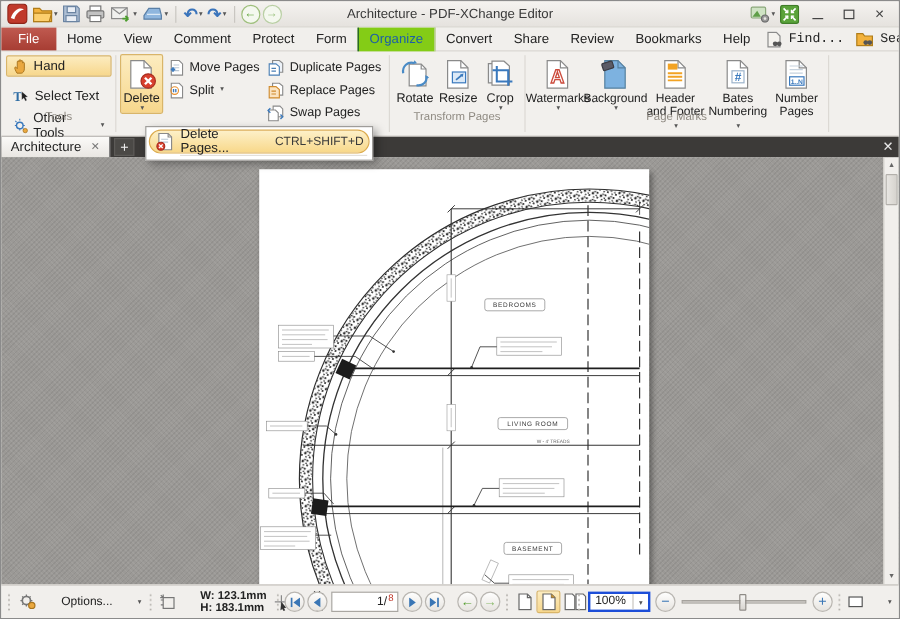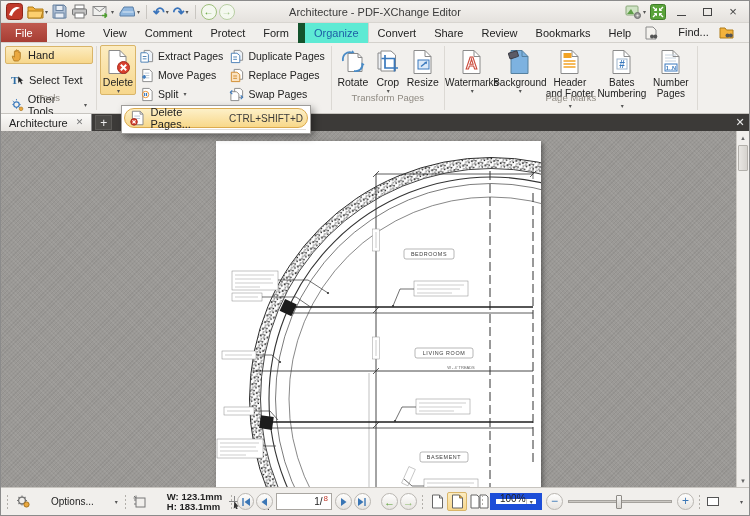--- a/index.html
+++ b/index.html
@@ -19,23 +19,23 @@
   .max-glyph { width:9px; height:8px; border:1px solid #444; display:block; }
   .close-glyph { font-size:13px; line-height:1; color:#444; }
   .circle-nav { width:16px; height:16px; border-radius:50%; border:1px solid #9ebf7c; background:#f4f8ef; color:#57a02f; font-size:10px; display:flex; align-items:center; justify-content:center; margin:0 1px; }
   .circle-nav.dim { border-color:#b9cfa4; color:#9bc27e; }
   .blue-arrow { color:#3a74bb; font-size:14px; line-height:1; font-weight:bold; }
 
   
   .menubar { position:absolute; top:22px; left:0; right:0; height:20px; background:#f1efec; display:flex; align-items:stretch; border-bottom:1px solid #d4d1cc; }
   .menu-tab { display:flex; align-items:center; padding:0 9px; color:#222; cursor:default; }
   .menu-tab.file { background:linear-gradient(#c05a50,#a73d33); color:#fff; padding:0 14px; }
-  .menu-tab.active { background:#5eead4; color:#1d5fa6; border-left:7px solid #14532d; border-right:1px solid #d4d1cc; margin-bottom:-1px; }
+  .menu-tab.active { background:#84cc16; color:#1d5fa6; border-left:1px solid #14532d; border-right:1px solid #d4d1cc; margin-bottom:-1px; }
   .menu-right { margin-left:auto; display:flex; align-items:center; gap:2px; padding-right:4px; }
-  .mr-btn { display:flex; align-items:flex-start; gap:20px; padding:1px 4px; }
+  .mr-btn { display:flex; align-items:center; gap:5px; padding:1px 4px;font-family:Liberation Mono, monospace; }
 
   
   .ribbon { position:absolute; top:42px; left:0; right:0; height:71px; background:#f2f0ed; border-bottom:1px solid #c7c4bf; display:flex; align-items:stretch; padding:1px 2px 0 2px; }
   .rgroup { position:relative; display:flex; align-items:flex-start; padding:1px 2px 12px 2px; }
   .rgroup-label { position:absolute; bottom:10px; left:0; right:0; text-align:center; font-size:9.5px; color:#8f8a82; }
   .rsep { width:1px; background:#dcd9d4; margin:2px 1px 3px 1px; }
   .tools-col { display:flex; flex-direction:column; gap:7px; padding-top:1px; }
   .tool-row { display:flex; align-items:center; gap:4px; height:18px; padding:0 5px; border:1px solid transparent; border-radius:2px; }
   .tool-row.hl { background:linear-gradient(#fcecc0,#f7d78c); border-color:#d9b569; }
   .bigbtn { width:44px; display:flex; flex-direction:column; align-items:center; padding-top:3px; border:1px solid transparent; border-radius:2px; line-height:11px; text-align:center; }
@@ -78,21 +78,21 @@
   .sb-right { position:absolute; right:3px; top:0; bottom:0; display:flex; align-items:center; }
   .grip { width:3px; height:16px; margin:0 3px; background-image:radial-gradient(circle,#b2afaa 34%,transparent 36%); background-size:3px 4px; background-repeat:repeat-y; }
   .sb-group { display:flex; align-items:center; gap:20px; padding:0 3px; }
   .wh-lines { display:flex; flex-direction:column; line-height:10px; font-weight:bold; font-size:9.5px; }
   .xy-lines { display:flex; flex-direction:column; line-height:10px; font-size:9.5px; }
   .nav-btn { width:17px; height:17px; border-radius:50%; border:1px solid #b9b6b1; background:linear-gradient(#fefefd,#e7e4e0); display:flex; align-items:center; justify-content:center; margin:0 1px; }
   .page-field { width:56px; height:17px; border:1px solid #a9a6a1; background:#fff; display:flex; align-items:center; justify-content:flex-end; padding-right:3px; margin:0 2px; }
   .pg-total { color:#c0392b; font-size:8px; position:relative; top:-3px; margin-left:1px; }
   .layout-btn { width:20px; height:19px; display:flex; align-items:center; justify-content:center; border:1px solid transparent; border-radius:2px; }
   .layout-btn.hl { background:linear-gradient(#fcecc0,#f7d78c); border-color:#d9b569; }
-  .zoom-select { width:52px; height:17px; border:6px solid #1d4ed8; background:#fff; display:flex; align-items:flex-end; margin:0 3px; }
+  .zoom-select { width:52px; height:17px; border:2px solid #1d4ed8; background:#fff; display:flex; align-items:flex-start; margin:0 3px; }
   .zoom-select .zv { flex:1; padding-left:4px; }
   .zoom-select .zc { width:13px; border-left:1px solid #c9c6c1; display:flex; align-items:center; justify-content:center; font-size:6px; color:#555; height:100%; }
   .slider-track { width:104px; height:3px; background:linear-gradient(#b8b5b0,#dedbd6); border:1px solid #a5a29d; position:relative; margin:0 4px; }
   .slider-thumb { position:absolute; left:47px; top:-6px; width:6px; height:14px; background:linear-gradient(#f6f5f3,#d8d5d0); border:1px solid #8e8b86; border-radius:1px; }
   .fit-glyph { width:12px; height:9px; border:1px solid #555; background:#fff; display:block; }
   svg { display:block; }
 </style>
 </head>
 <body>
 
@@ -258,28 +258,20 @@
             <path d="M15 1.5v6h6" fill="none" stroke="#8a8a8a"></path>
             <circle cx="18.5" cy="18.5" r="6" fill="#d8402f" stroke="#a82c1e"></circle>
             <path d="M15.8 15.8l5.4 5.4M21.2 15.8l-5.4 5.4" stroke="#fff" stroke-width="2"></path>
           </svg>
         <span class="lbl">Delete</span>
         <span class="caret">▾</span>
       </div>
       <div class="ops-col">
         <div class="ops-item">
           <svg width="15" height="15" viewBox="0 0 16 16">
-              <path d="M5.5 1.5h6l3 3v9h-9z" fill="#eef3f9" stroke="#8a8a8a"></path>
-              <path d="M2 4h6l2 2v8H2z" fill="#fff" stroke="#4a7fb5"></path>
-              <path d="M4 8h4M4 10.5h4" stroke="#4a7fb5"></path>
-            </svg>
-          <span>Extract Pages</span>
-        </div>
-        <div class="ops-item">
-          <svg width="15" height="15" viewBox="0 0 16 16">
               <path d="M4 1.5h7l3 3v10H4z" fill="#fff" stroke="#8a8a8a"></path>
               <path d="M6 5.5h5M6 8h5M6 10.5h5" stroke="#b9c6d4"></path>
               <path d="M3.5 9.5h4M5.5 7.5v4" stroke="#3a79bd" stroke-width="1.6"></path>
             </svg>
           <span>Move Pages</span>
         </div>
         <div class="ops-item">
           <svg width="15" height="15" viewBox="0 0 16 16">
               <path d="M4 1.5h7l3 3v10H4z" fill="#fff" stroke="#8a8a8a"></path>
               <circle cx="7" cy="8" r="3.4" fill="none" stroke="#e78f2e"></circle>
@@ -325,39 +317,39 @@
         <svg width="26" height="26" viewBox="0 0 26 26">
             <path d="M8 4.5h10l4 4v14H8z" fill="#fff" stroke="#8a8a8a"></path>
             <path d="M18 4.5v4h4" fill="none" stroke="#8a8a8a"></path>
             <path d="M3 12 C2 6,7 2,12 3.5" fill="none" stroke="#4a8bc6" stroke-width="1.8"></path>
             <path d="M12.5 1.2l2 2.6-3.6.8z" fill="#4a8bc6"></path>
             <path d="M14 22 C19 23,23 19.5,22.5 14.5" fill="none" stroke="#4a8bc6" stroke-width="1.8"></path>
             <path d="M24.6 15.5l-2.8 1.6-.4-3.6z" fill="#4a8bc6"></path>
           </svg>
         <span class="lbl">Rotate</span>
       </div>
-      <div class="bigbtn" style="width:34px;">
-        <svg width="26" height="26" viewBox="0 0 26 26">
-            <path d="M3 4h9l4 3.5V20H3z" fill="#eef1f5" stroke="#8a8a8a"></path>
-            <path d="M6 2h10l4.5 4V22H6z" fill="#fff" stroke="#8a8a8a"></path>
-            <path d="M10 6v13h13" fill="none" stroke="#3a79bd" stroke-width="1.7"></path>
-            <path d="M6.5 9.5h13v13" fill="none" stroke="#3a79bd" stroke-width="1.7"></path>
-          </svg>
-        <span class="lbl">Crop</span>
-        <span class="caret">▾</span>
-      </div>
       <div class="bigbtn" style="width:36px;">
         <svg width="26" height="26" viewBox="0 0 26 26">
             <path d="M4 1.5h11l6 6v17H4z" fill="#fff" stroke="#8a8a8a"></path>
             <path d="M15 1.5v6h6" fill="none" stroke="#8a8a8a"></path>
             <rect x="8" y="11" width="11" height="9" fill="#dbe9f7" stroke="#3a79bd"></rect>
             <path d="M11 17.5l5-4" stroke="#3a79bd" stroke-width="1.4"></path>
             <path d="M17.2 12.2l-0.6 3-2.4-2z" fill="#3a79bd"></path>
           </svg>
         <span class="lbl">Resize</span>
+      </div>
+      <div class="bigbtn" style="width:34px;">
+        <svg width="26" height="26" viewBox="0 0 26 26">
+            <path d="M3 4h9l4 3.5V20H3z" fill="#eef1f5" stroke="#8a8a8a"></path>
+            <path d="M6 2h10l4.5 4V22H6z" fill="#fff" stroke="#8a8a8a"></path>
+            <path d="M10 6v13h13" fill="none" stroke="#3a79bd" stroke-width="1.7"></path>
+            <path d="M6.5 9.5h13v13" fill="none" stroke="#3a79bd" stroke-width="1.7"></path>
+          </svg>
+        <span class="lbl">Crop</span>
+        <span class="caret">▾</span>
       </div>
       <div class="rgroup-label">Transform Pages</div>
     </div>
 
     <div class="rsep"></div>
 
     <div class="rgroup">
       <div class="bigbtn pm-btn">
         <svg width="26" height="26" viewBox="0 0 26 26">
             <path d="M4 1.5h11l6 6v17H4z" fill="#fff" stroke="#8a8a8a"></path>

